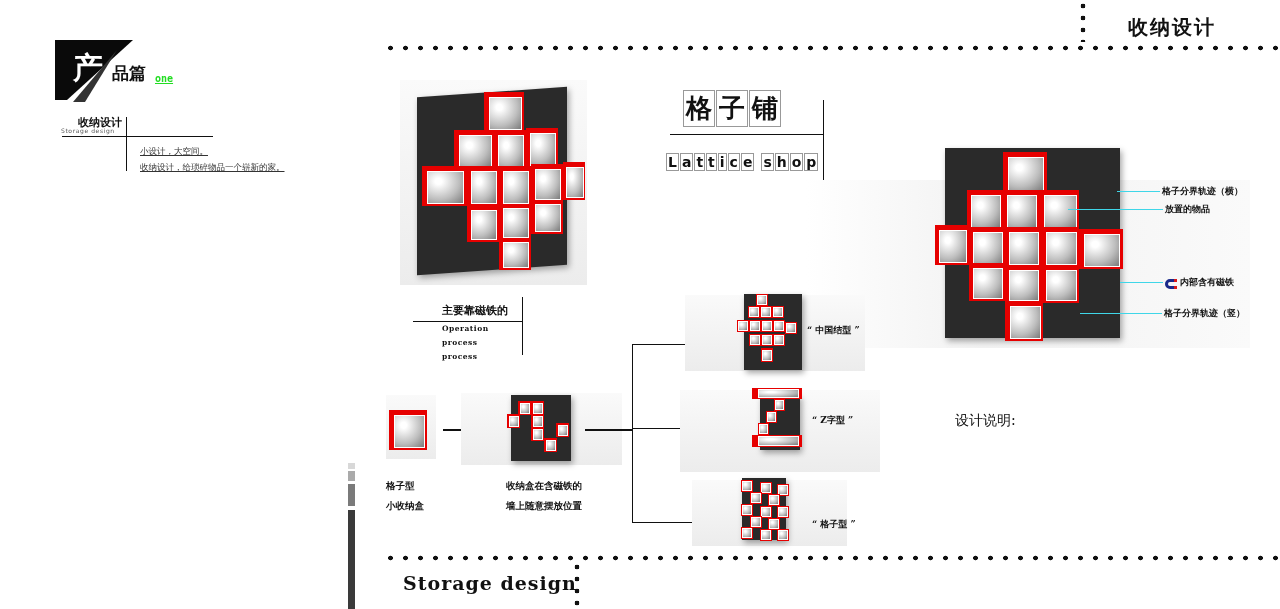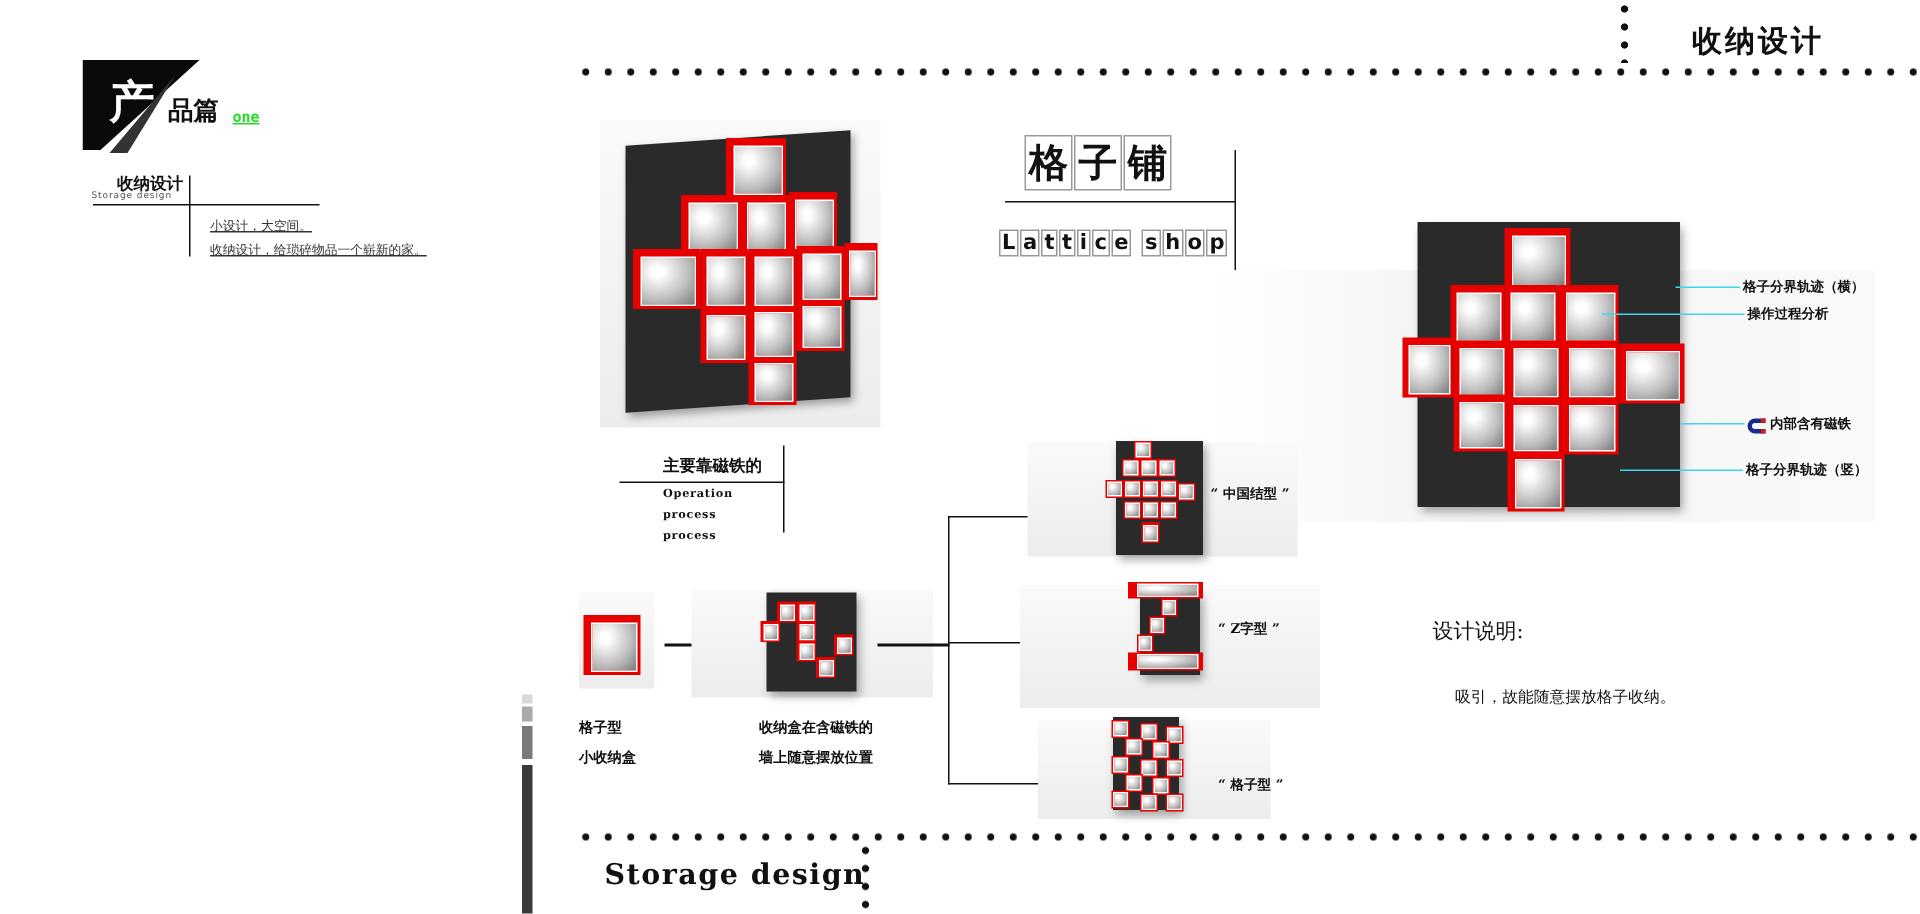--- a/index.html
+++ b/index.html
@@ -87,21 +87,21 @@
 <div class="cube" style="left:1041px;top:227px;width:38px;height:40px;"></div>
 <div class="cube" style="left:1079px;top:229px;width:44px;height:40px;"></div>
 <div class="cube" style="left:969px;top:263px;width:36px;height:38px;"></div>
 <div class="cube" style="left:1005px;top:265px;width:36px;height:38px;"></div>
 <div class="cube" style="left:1041px;top:265px;width:38px;height:38px;"></div>
 <div class="cube" style="left:1005px;top:301px;width:38px;height:40px;"></div>
 
 <div class="callout-line" style="left:1117px;top:191px;width:43px;"></div>
 <div class="callout-text" style="left:1162px;top:185px;">格子分界轨迹（横）</div>
 <div class="callout-line" style="left:1068px;top:209px;width:95px;"></div>
-<div class="callout-text" style="left:1165px;top:203px;">操作过程分析</div>
+<div class="callout-text" style="left:1165px;top:203px;">放置的物品</div>
 <div class="callout-line" style="left:1120px;top:282px;width:43px;"></div>
 <span class="abs" style="left:1164px;top:275px;width:14px;height:12px;">
   <svg width="14" height="12" viewBox="0 0 14 12">
       <path d="M13 1 H6 A5 5 0 0 0 6 11 H13 V8 H6 A2 2 0 0 1 6 4 H13 Z" fill="#1a2a8a"></path>
       <rect x="10" y="1" width="3" height="3" fill="#d81a1a"></rect>
       <rect x="10" y="8" width="3" height="3" fill="#d81a1a"></rect>
     </svg>
 </span>
 <div class="callout-text" style="left:1180px;top:276px;">内部含有磁铁</div>
 <div class="callout-line" style="left:1080px;top:313px;width:82px;"></div>
@@ -183,21 +183,20 @@
 <div class="cube" style="left:777px;top:506px;width:12px;height:12px;"></div>
 <div class="cube" style="left:750px;top:516px;width:12px;height:12px;"></div>
 <div class="cube" style="left:768px;top:518px;width:12px;height:12px;"></div>
 <div class="cube" style="left:741px;top:527px;width:12px;height:12px;"></div>
 <div class="cube" style="left:760px;top:529px;width:12px;height:12px;"></div>
 <div class="cube" style="left:777px;top:529px;width:12px;height:12px;"></div>
 <div class="abs caption" style="left:812px;top:514px;font-size:9px;">“ 格子型 ”</div>
 
 <div class="abs" style="left:955px;top:412px;font-size:14px;">设计说明:</div>
 <div class="abs" style="left:970px;top:455px;font-size:10.5px;line-height:20px;width:280px;">
-  <div>吸引，故能随意摆放格子收纳。</div>
 </div>
 
 <div class="gray-bar" style="top:463px;height:6px;background:#d8d8d8;"></div>
 <div class="gray-bar" style="top:471px;height:10px;background:#aaa;"></div>
 <div class="gray-bar" style="top:484px;height:22px;background:#7a7a7a;"></div>
 <div class="gray-bar" style="top:510px;height:99px;background:#3a3a3a;"></div>
 
 <div class="dots-h" style="left:383px;top:555px;width:897px;"></div>
 <div class="dots-v" style="left:574px;top:561px;height:48px;"></div>
 <div class="abs" style="left:403px;top:572px;font-size:19px;font-weight:bold;letter-spacing:1px;">Storage design</div>

